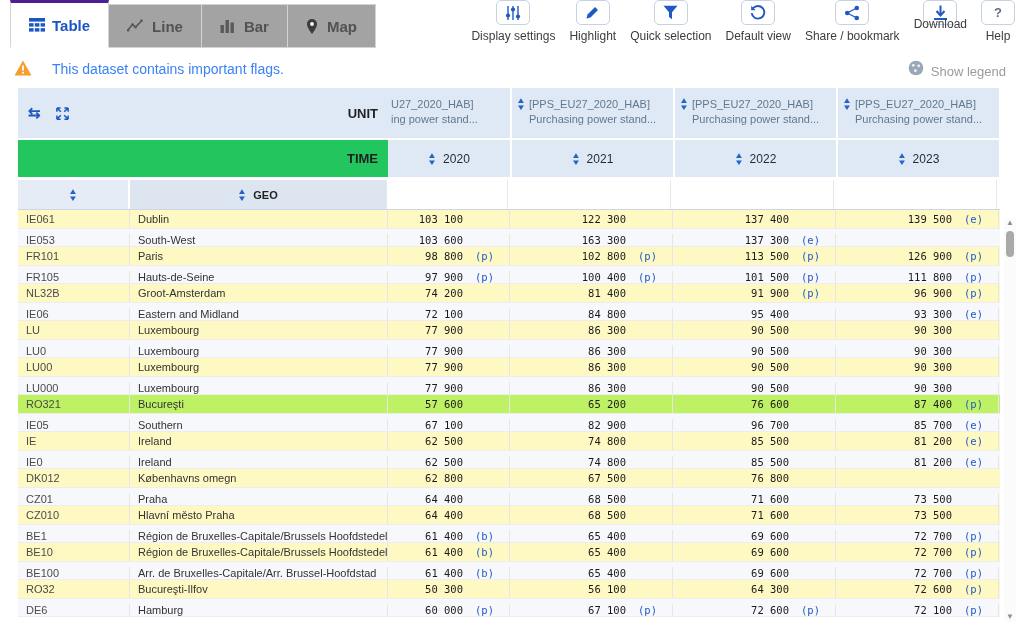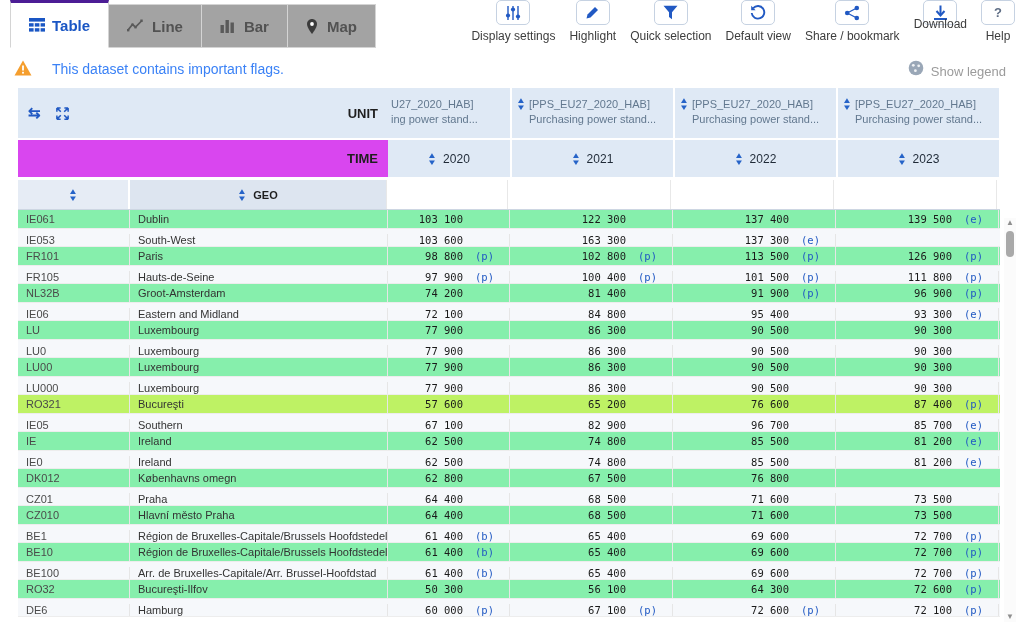--- a/index.html
+++ b/index.html
@@ -45,36 +45,36 @@
     font-weight:bold;display:flex;align-items:center;}
   .h-label{font-size:13px;font-weight:bold;color:#1f1f1f;}
   .h-unit{background:#dfe9f5;border-left:2px solid #fff;display:flex;gap:4px;
     padding:9px 4px 0 5px;overflow:hidden;}
   .h-unit.first{width:122px;border-left:none;padding-left:3px;}
   .h-unit:not(.first){width:163px;}
   .unit-text{overflow:hidden;}
   .unit-code,.unit-desc{font-size:11px;color:#62788f;white-space:nowrap;overflow:hidden;line-height:15px;}
 
   .hr2{display:flex;height:40px;border-bottom:3px solid #fff;}
-  .h-left2{width:370px;background:#d946ef;display:flex;align-items:center;
+  .h-left2{width:370px;background:#22c55e;display:flex;align-items:center;
     justify-content:flex-end;padding-right:10px;}
   .h-year{background:#dfe9f5;border-left:2px solid #fff;display:flex;align-items:center;
     justify-content:center;gap:7px;font-size:12px;color:#1f2a37;width:163px;}
   .h-year.c0{width:122px;border-left:none;}
 
   .hr3{display:flex;height:30px;border-bottom:1px solid #cdd6e2;}
   .h-code{width:112px;background:#e6ecf5;display:flex;align-items:center;
     justify-content:center;border-right:2px solid #fff;}
   .h-geo{width:256px;background:#dde5f0;display:flex;align-items:center;
     justify-content:center;gap:7px;font-size:11px;font-weight:bold;color:#1f1f1f;}
   .h-spacer{width:163px;background:#fff;border-right:1px solid #e8e8e8;}
   .h-spacer.c0{width:122px;border-left:1px solid #e8e8e8;}
 
   .tbody{}
-  .tr{display:flex;height:18.5px;border-bottom:1px solid #ededed;background:#86efac;cursor:default;}
+  .tr{display:flex;height:18.5px;border-bottom:1px solid #ededed;background:#fef9c3;cursor:default;}
   .tr.alt{background:#f6f8fb;align-items:flex-end;}
   .tr.hl{background:#bef264;}
   .td{overflow:hidden;white-space:nowrap;display:flex;align-items:center;}
   .td-code{width:112px;font-size:11px;color:#4a4a4a;padding-left:8px;border-right:1px solid #e6e6e6;}
   .td-geo{width:258px;font-size:11px;color:#333;padding-left:8px;border-right:1px solid #e6e6e6;}
   .td-v{border-right:1px solid #e6e6e6;width:163px;}
   .td-v.c0{width:122px;}
   .num{flex:1;text-align:right;font-family:"DejaVu Sans Mono",monospace;font-size:10.5px;color:#1a1a1a;}
   .flag{width:46px;font-family:"DejaVu Sans Mono",monospace;font-size:10.5px;
     color:#2159c3;padding-left:12px;flex:none;}

